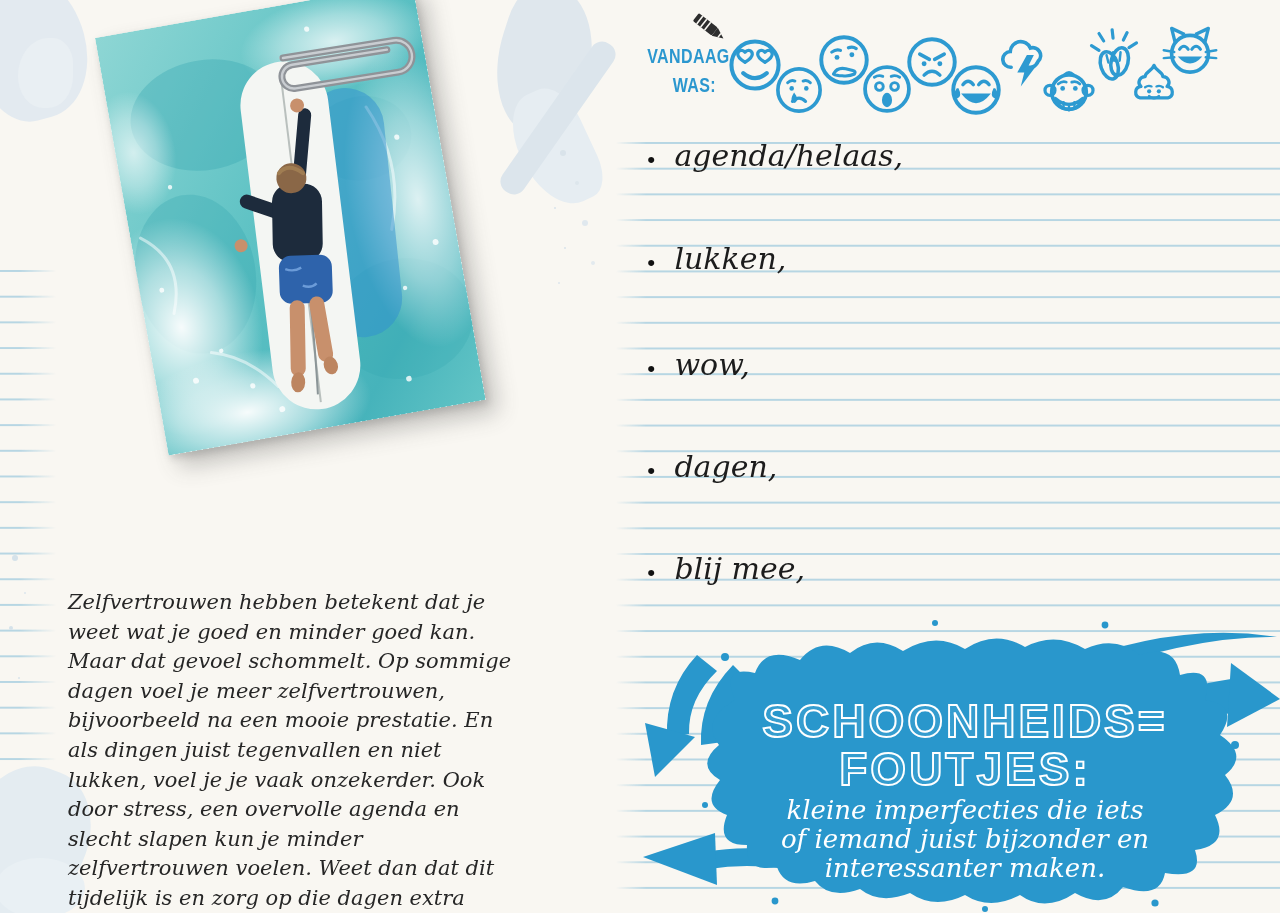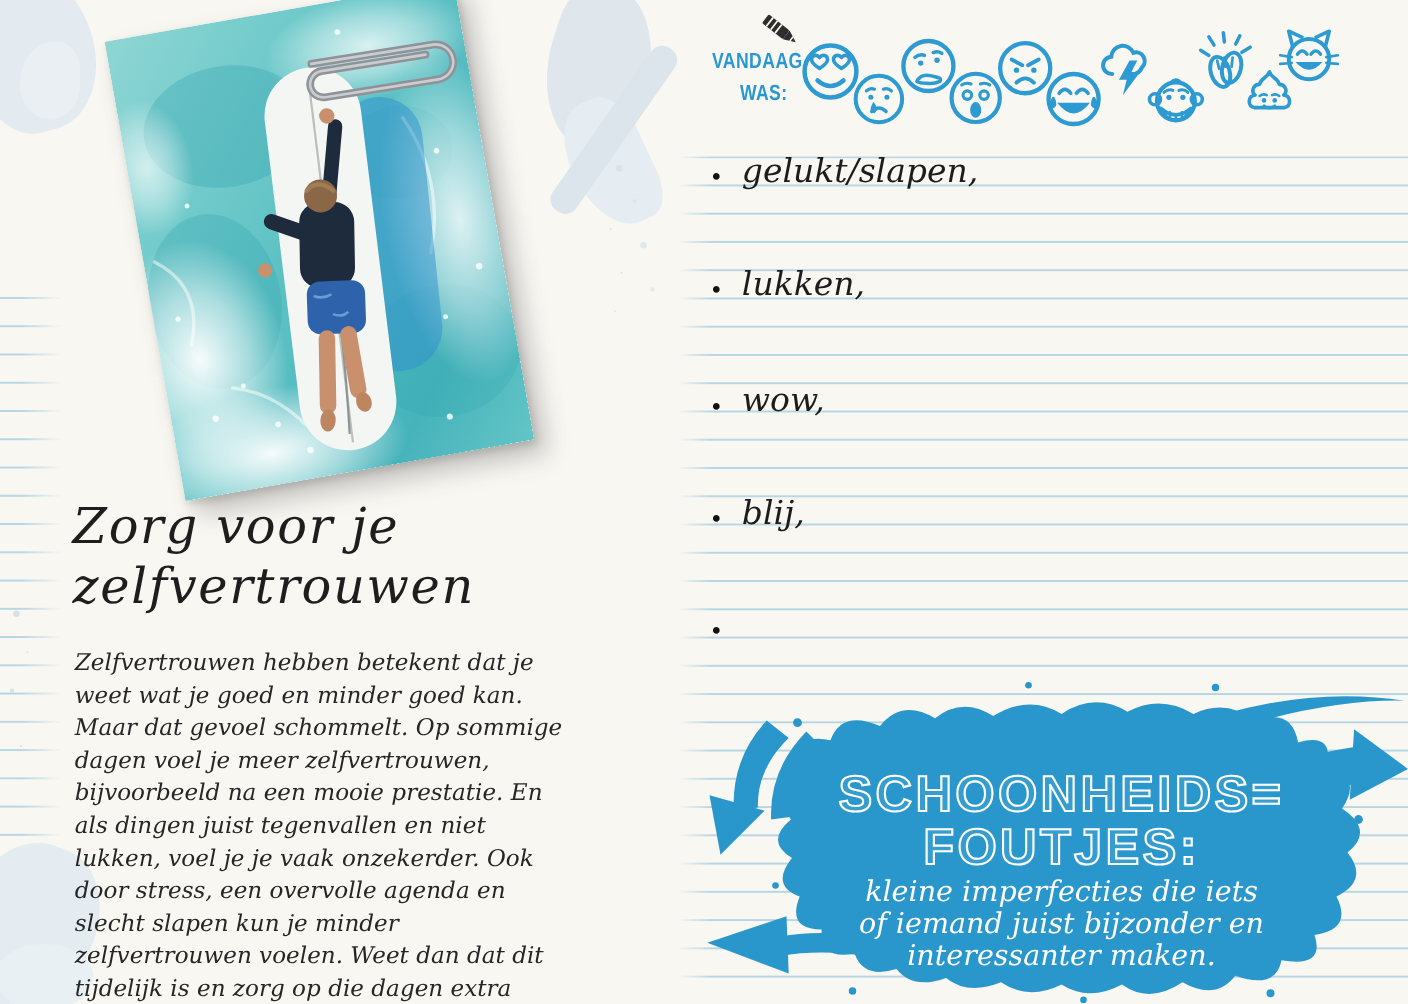--- a/index.html
+++ b/index.html
@@ -243,24 +243,20 @@
     </svg>
   </div>
 
   <div class="abs" id="paperclip">
     <svg width="168" height="74" viewBox="0 0 168 74">
       <path d="M8 26 H120 a16 16 0 0 1 0 32 H16 a12 12 0 0 1 0 -24 H112" fill="none" stroke="#8f9398" stroke-width="7" stroke-linecap="round"></path>
       <path d="M8 26 H120 a16 16 0 0 1 0 32 H16 a12 12 0 0 1 0 -24 H112" fill="none" stroke="#c9cdd1" stroke-width="2.4" stroke-linecap="round"></path>
     </svg>
   </div>
 
-  <div class="abs" id="page-title">
-    <div>Zorg voor je</div>
-    <div>zelfvertrouwen</div>
-  </div>
 
   <div class="abs" id="body-text">Zelfvertrouwen hebben betekent dat je weet wat je goed en minder goed kan. Maar dat gevoel schommelt. Op sommige dagen voel je meer zelfvertrouwen, bijvoorbeeld na een mooie prestatie. En als dingen juist tegenvallen en niet lukken, voel je je vaak onzekerder. Ook door stress, een overvolle agenda en slecht slapen kun je minder zelfvertrouwen voelen. Weet dan dat dit tijdelijk is en zorg op die dagen extra goed voor jezelf en je zelfvertrouwen. Doe iets waar je er goed in bent en geniet van dat succes.</div>
 
   <div class="abs" id="pencil" style="left:688px;top:6px;">
     <svg width="44" height="44" viewBox="0 0 44 44">
       <g transform="rotate(38 22 22)">
         <rect x="4" y="17" width="24" height="10" rx="1.5" fill="#2e2e2e"></rect>
         <path d="M9 17 v10 M14 17 v10 M19 17 v10" stroke="#f9f7f2" stroke-width="1.6"></path>
         <path d="M28 17 L39 22 L28 27 Z" fill="#2e2e2e"></path>
         <path d="M34 19.6 L34 24.4" stroke="#f9f7f2" stroke-width="1.4"></path>
@@ -326,36 +322,37 @@
       </span>
     <span class="abs emoji" style="left:1162px;top:24px" aria-label="grinning-cat-face">
         <svg width="56" height="56">
           <use href="#icon-cat"></use>
         </svg>
       </span>
   </div>
 
   <div class="abs prompt-row" style="top:136px">
     <span class="prompt-bullet">•</span>
-    <span class="prompt-text">gelukt/slapen,</span>
+    <span class="prompt-text">agenda/helaas,</span>
   </div>
   <div class="abs prompt-row" style="top:239px">
     <span class="prompt-bullet">•</span>
     <span class="prompt-text">lukken,</span>
   </div>
   <div class="abs prompt-row" style="top:345px">
     <span class="prompt-bullet">•</span>
     <span class="prompt-text">wow,</span>
   </div>
   <div class="abs prompt-row" style="top:447px">
     <span class="prompt-bullet">•</span>
-    <span class="prompt-text">blij,</span>
+    <span class="prompt-text">dagen,</span>
   </div>
   <div class="abs prompt-row" style="top:549px">
     <span class="prompt-bullet">•</span>
+    <span class="prompt-text">blij mee,</span>
   </div>
 
   <div class="abs" id="splat">
     <svg width="645" height="308" viewBox="0 0 645 308">
       <g fill="#2997cc">
 
         <path d="M425 62 Q540 16 642 32 Q556 30 430 76 Z"></path>
         <path d="M480 102 Q545 82 596 74 L600 108 Q540 112 485 127 Z"></path>
         <path d="M596 58 L645 94 L592 122 Z"></path>
 

